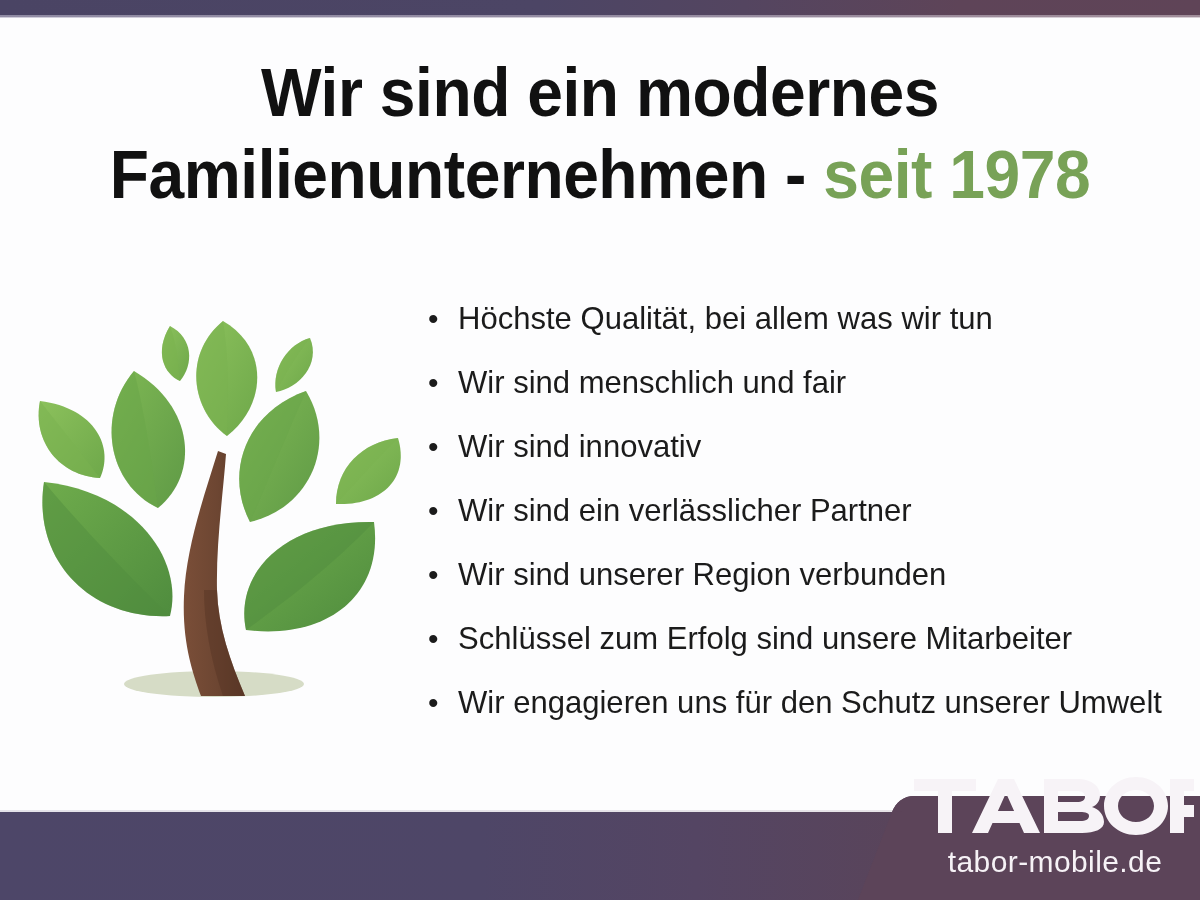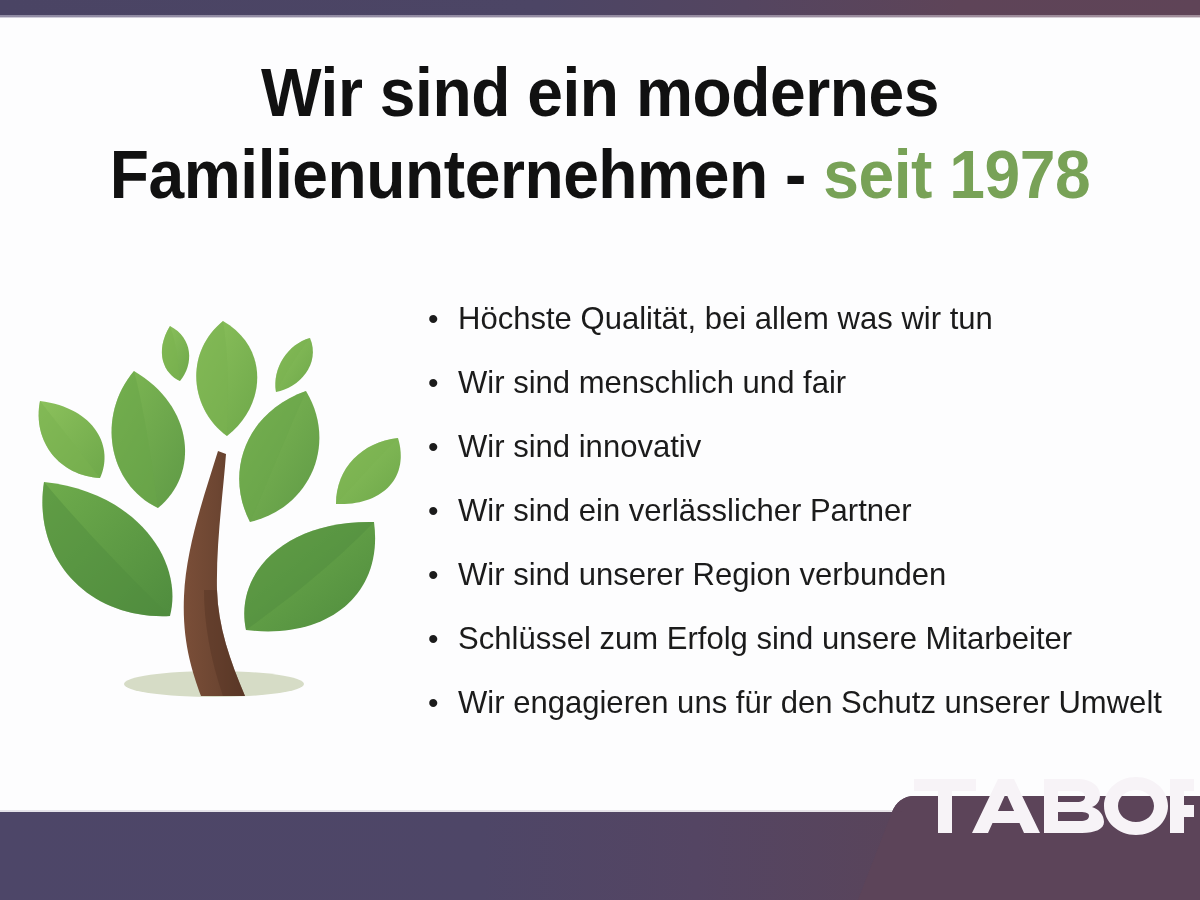--- a/index.html
+++ b/index.html
@@ -259,15 +259,16 @@
                M144 14 V25 H163 C168 25 171 23 171 20 C171 16 168 14 163 14 Z
                M144 35 V44 H166 C172 44 175 42 175 39 C175 36 172 35 166 35 Z" fill="#f7f3f7"></path>
 
       <path d="M222 0 C240 0 254 13 254 29 C254 45 240 58 222 58 C204 58 190 45 190 29 C190 13 204 0 222 0 Z
                M222 13 C212 13 204 20 204 29 C204 38 212 45 222 45 C232 45 240 38 240 29 C240 20 232 13 222 13 Z" fill="#f7f3f7"></path>
 
       <path d="M256 2 H292 C306 2 314 10 314 21 C314 29 310 35 303 38 L316 56 H300 L289 40 H270 V56 H256 Z
                M270 14 V28 H291 C296 28 299 26 299 21 C299 17 296 14 291 14 Z" fill="#f7f3f7"></path>
     </svg>
 
+    <div id="logo-domain">tabor-mobile.de</div>
   </div>
 
 </div>
 
 </body></html>

